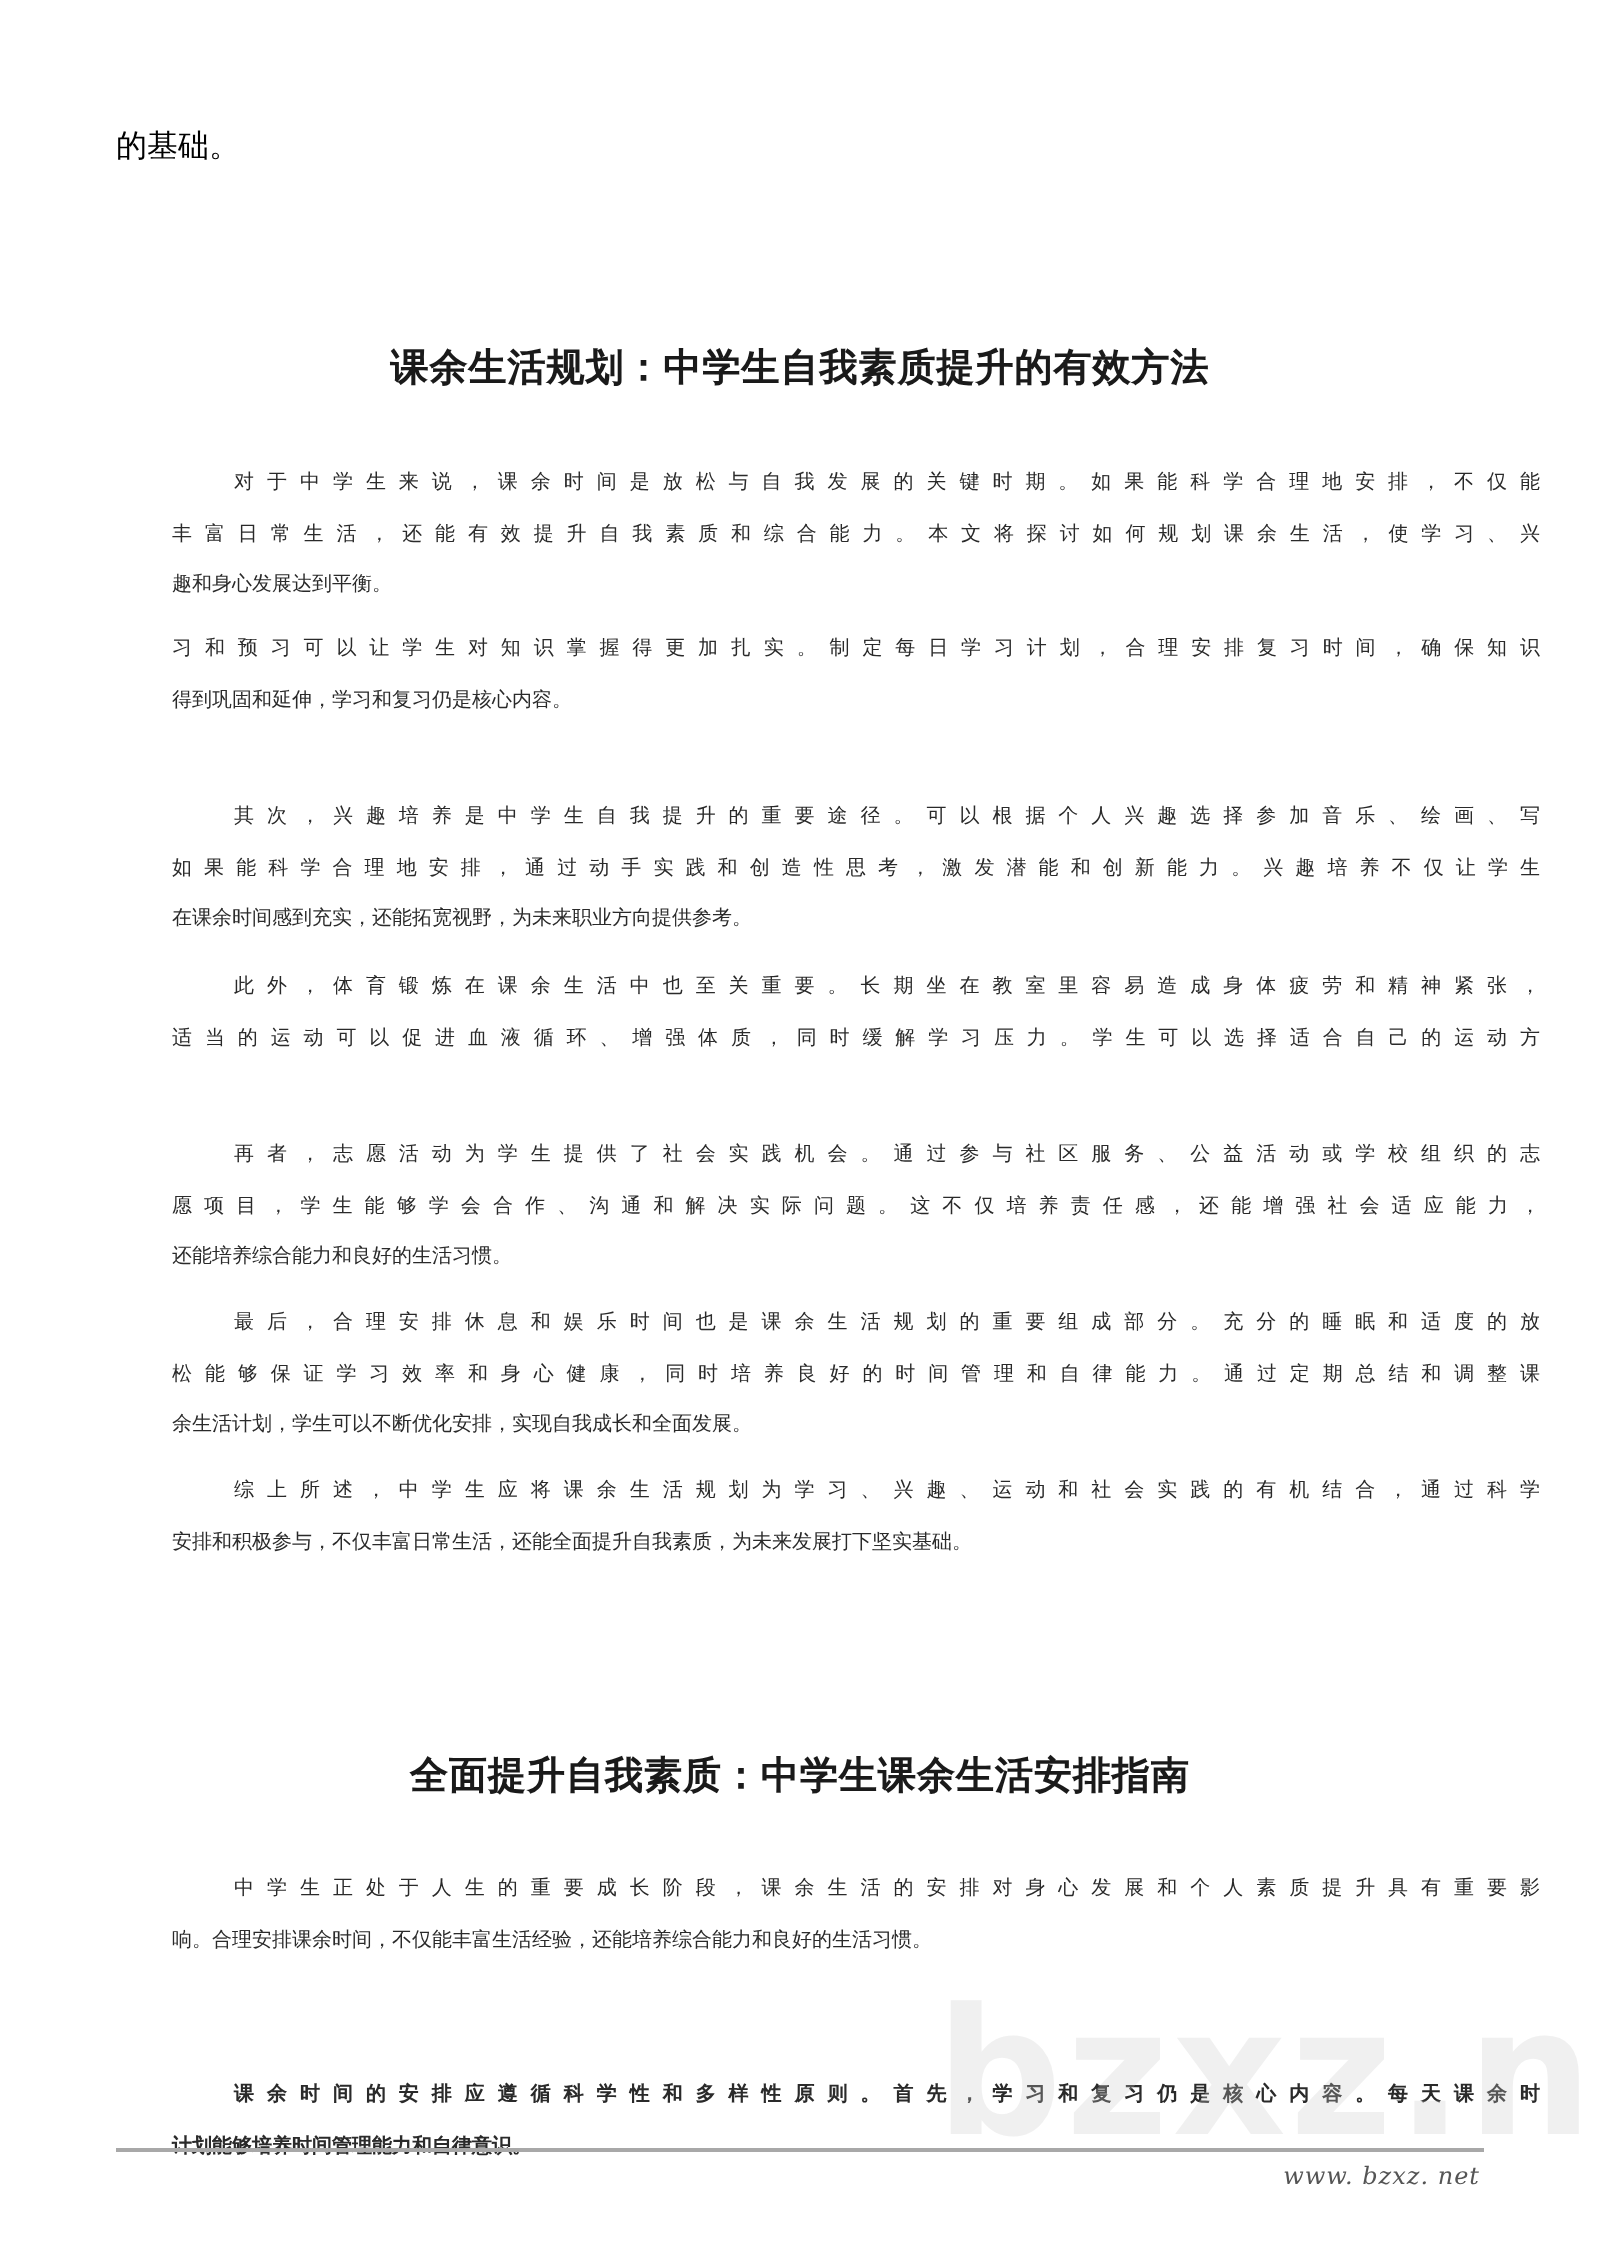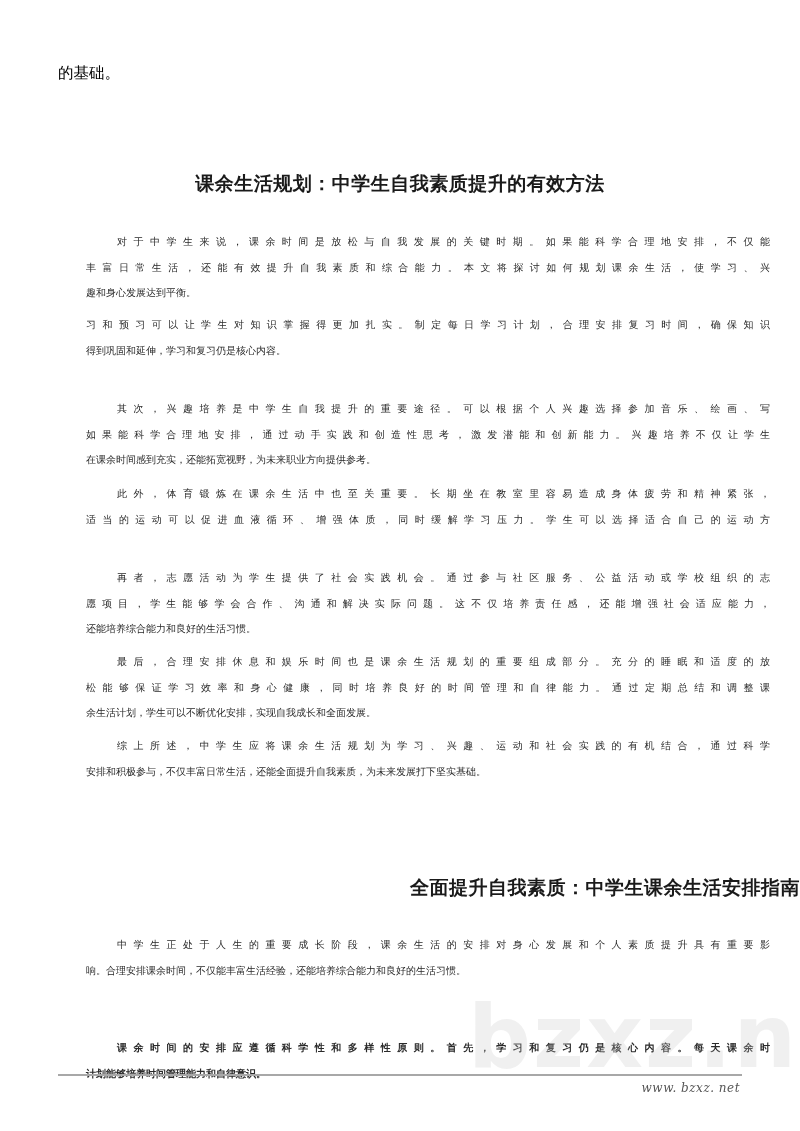--- a/index.html
+++ b/index.html
@@ -82,21 +82,21 @@
     <span class="ln first">最后，合理安排休息和娱乐时间也是课余生活规划的重要组成部分。充分的睡眠和适度的放</span>
     <span class="ln">松能够保证学习效率和身心健康，同时培养良好的时间管理和自律能力。通过定期总结和调整课</span>
     <span class="ln last">余生活计划，学生可以不断优化安排，实现自我成长和全面发展。</span>
   </div>
 
   <div class="para" style="top:733px;">
     <span class="ln first">综上所述，中学生应将课余生活规划为学习、兴趣、运动和社会实践的有机结合，通过科学</span>
     <span class="ln last">安排和积极参与，不仅丰富日常生活，还能全面提升自我素质，为未来发展打下坚实基础。</span>
   </div>
 
-  <div class="title" style="top:875px;text-align:right;">全面提升自我素质：中学生课余生活安排指南</div>
+  <div class="title" style="top:875px;">全面提升自我素质：中学生课余生活安排指南</div>
 
   <div class="para" style="top:932px;">
     <span class="ln first">中学生正处于人生的重要成长阶段，课余生活的安排对身心发展和个人素质提升具有重要影</span>
     <span class="ln last">响。合理安排课余时间，不仅能丰富生活经验，还能培养综合能力和良好的生活习惯。</span>
   </div>
 
   <div class="para" style="top:1035px;font-weight:bold;">
     <span class="ln first">课余时间的安排应遵循科学性和多样性原则。首先，学习和复习仍是核心内容。每天课余时</span>
     <span class="ln last">计划能够培养时间管理能力和自律意识。</span>
   </div>

